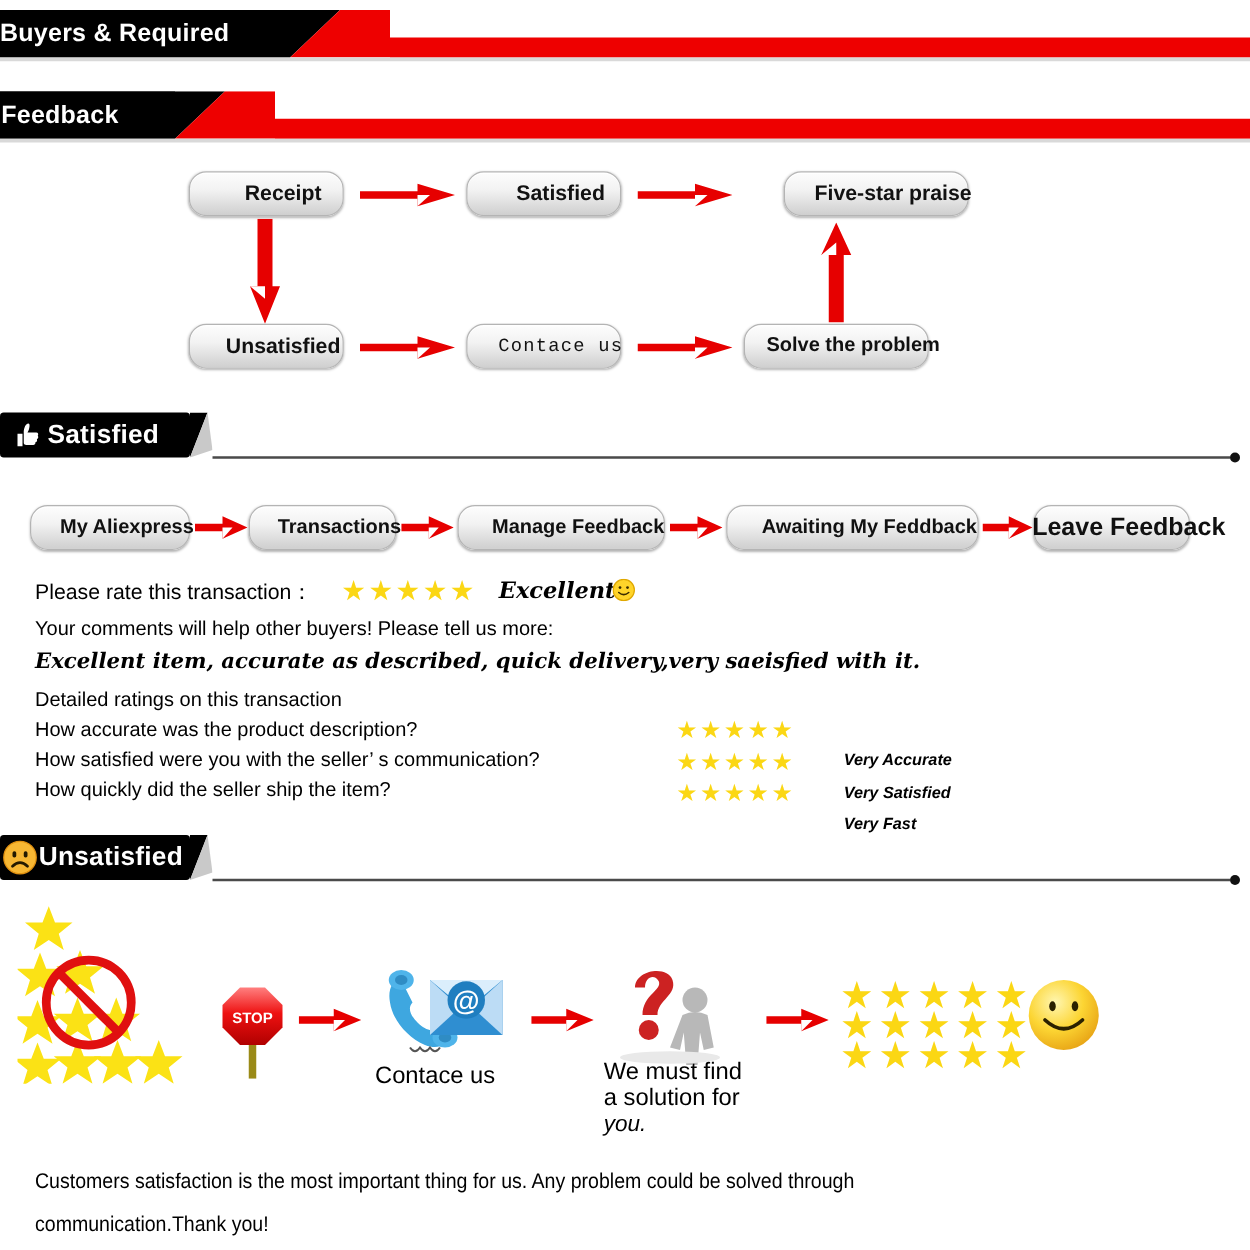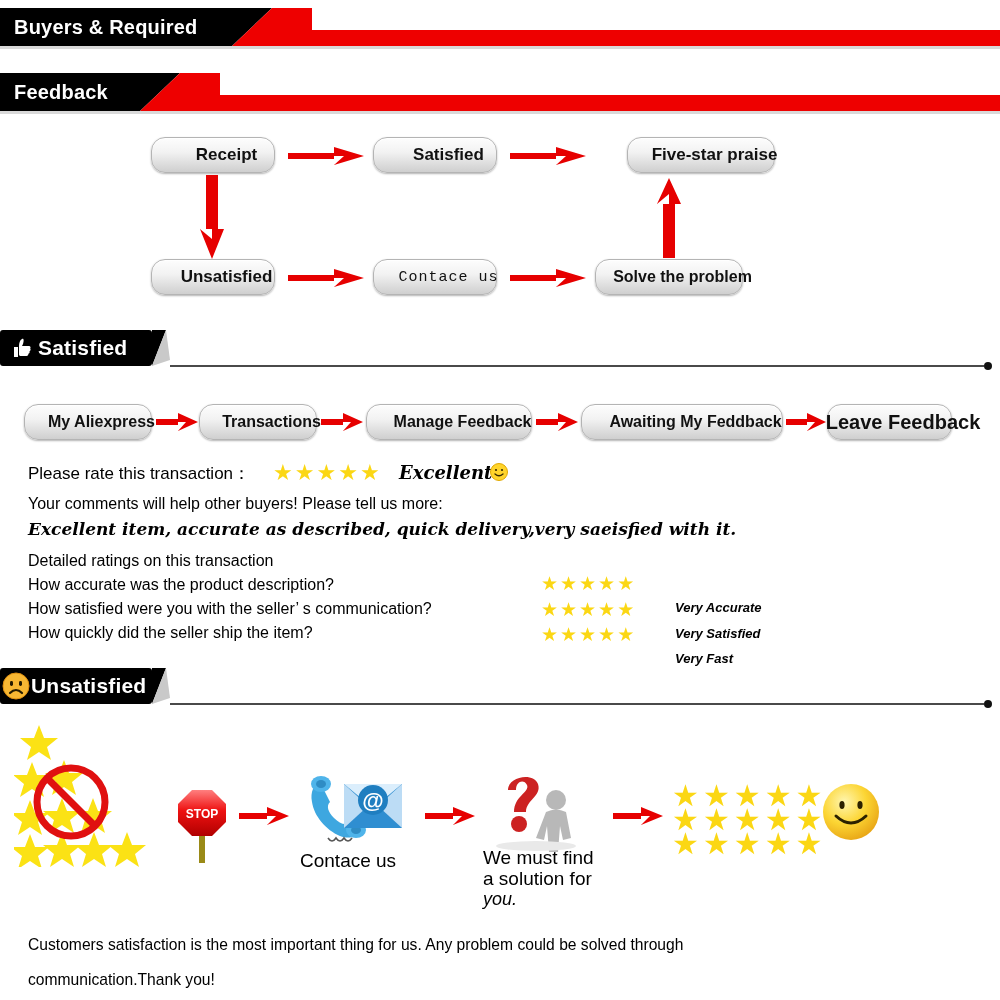--- a/index.html
+++ b/index.html
@@ -54,35 +54,35 @@
   .ratelbl{font-family:"Liberation Sans",sans-serif;font-style:italic;font-weight:bold;font-size:13px;margin-top:23px;}
   .narrow{font-family:"Liberation Sans",sans-serif;transform:scaleX(.92);transform-origin:left center;}
 
   
   .facewrap{position:absolute;}
 </style>
 </head>
 <body>
 
 <div class="banner" style="top:8px;">
-  <div class="blk" style="width:232px;padding-left:14px;">
+  <div class="blk" style="width:232px;">
     <span class="btitle" style="font-size:20px;">Buyers &amp; Required</span>
   </div>
   <div class="slope" style="left:232px;width:80px;">
     <svg width="80" height="38" viewBox="0 0 80 38">
         <polygon points="0,0 40,0 0,38" fill="#000"></polygon>
         <polygon points="40,0 80,0 80,38 0,38" fill="#ee0000"></polygon>
       </svg>
   </div>
   <div class="redbar" style="top:22px;width:688px;"></div>
   <div class="shadowline" style="top:38px;"></div>
 </div>
 
 <div class="banner" style="top:73px;">
-  <div class="blk" style="width:140px;padding-left:14px;">
+  <div class="blk" style="width:140px;padding-left:1px;">
     <span class="btitle" style="font-size:20px;">Feedback</span>
   </div>
   <div class="slope" style="left:140px;width:80px;">
     <svg width="80" height="38" viewBox="0 0 80 38">
         <polygon points="0,0 40,0 0,38" fill="#000"></polygon>
         <polygon points="40,0 80,0 80,38 0,38" fill="#ee0000"></polygon>
       </svg>
   </div>
   <div class="redbar" style="top:22px;width:780px;"></div>
   <div class="shadowline" style="top:38px;"></div>

